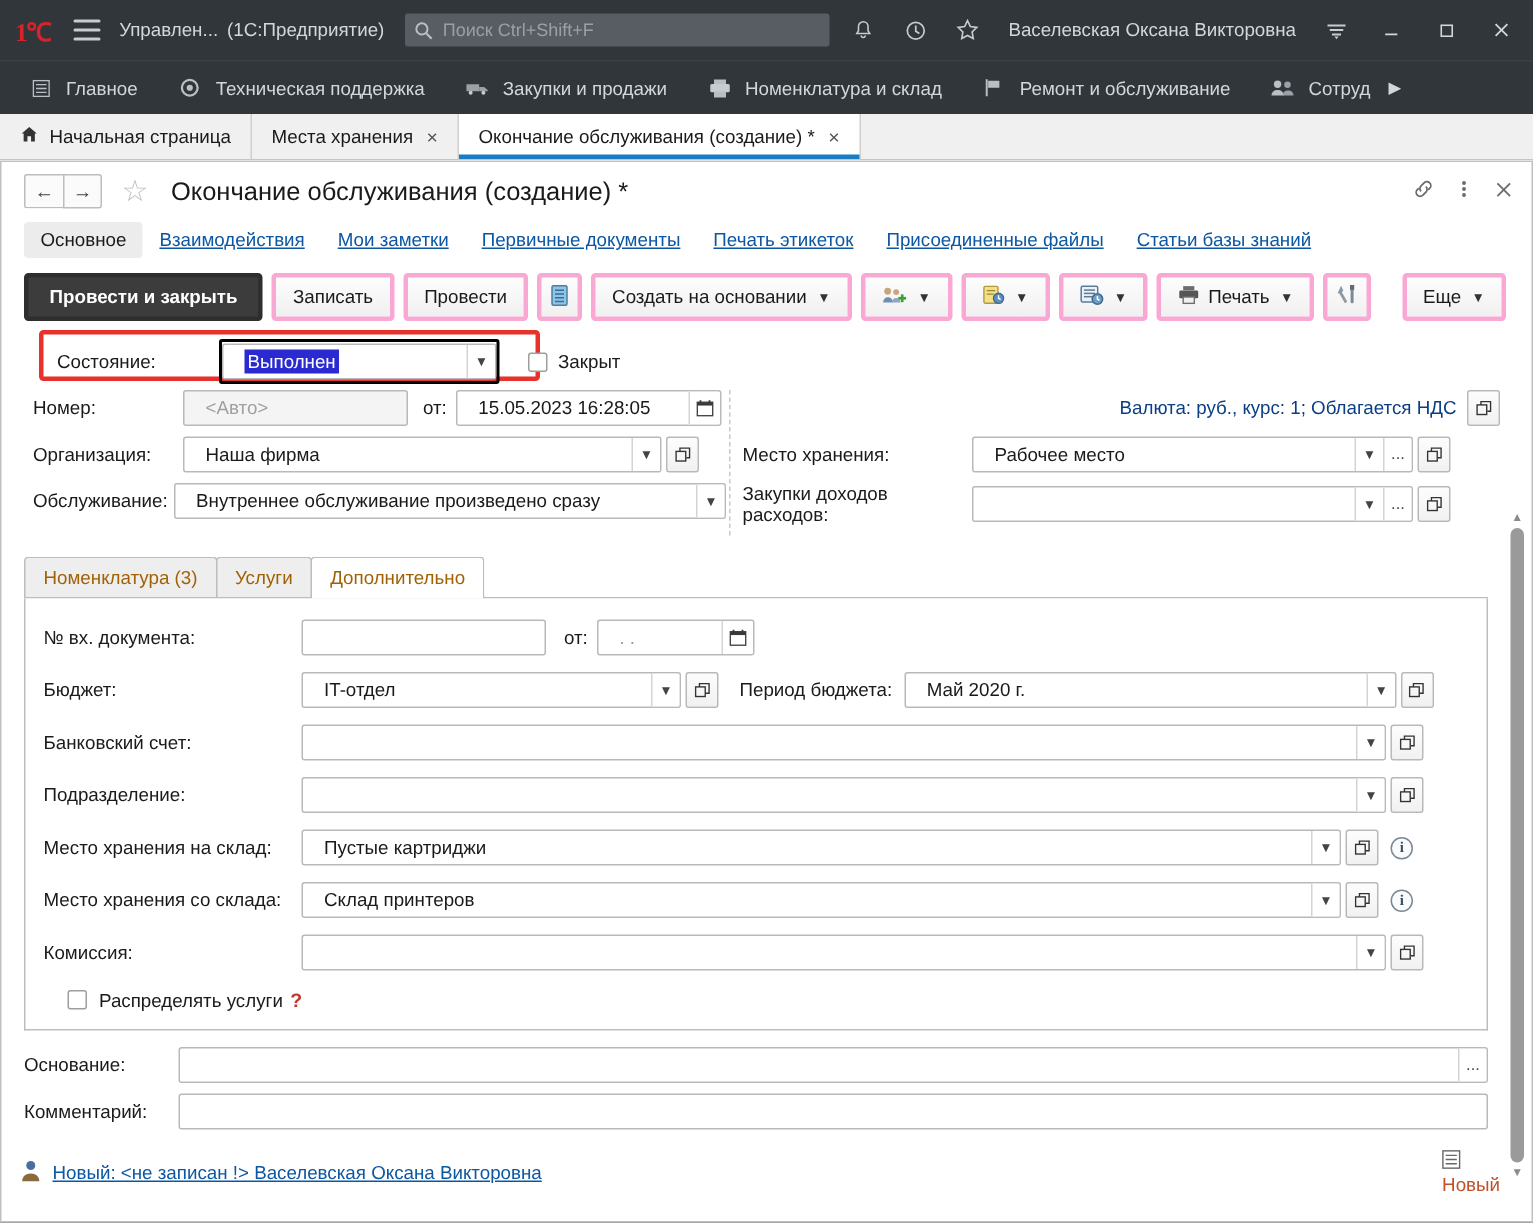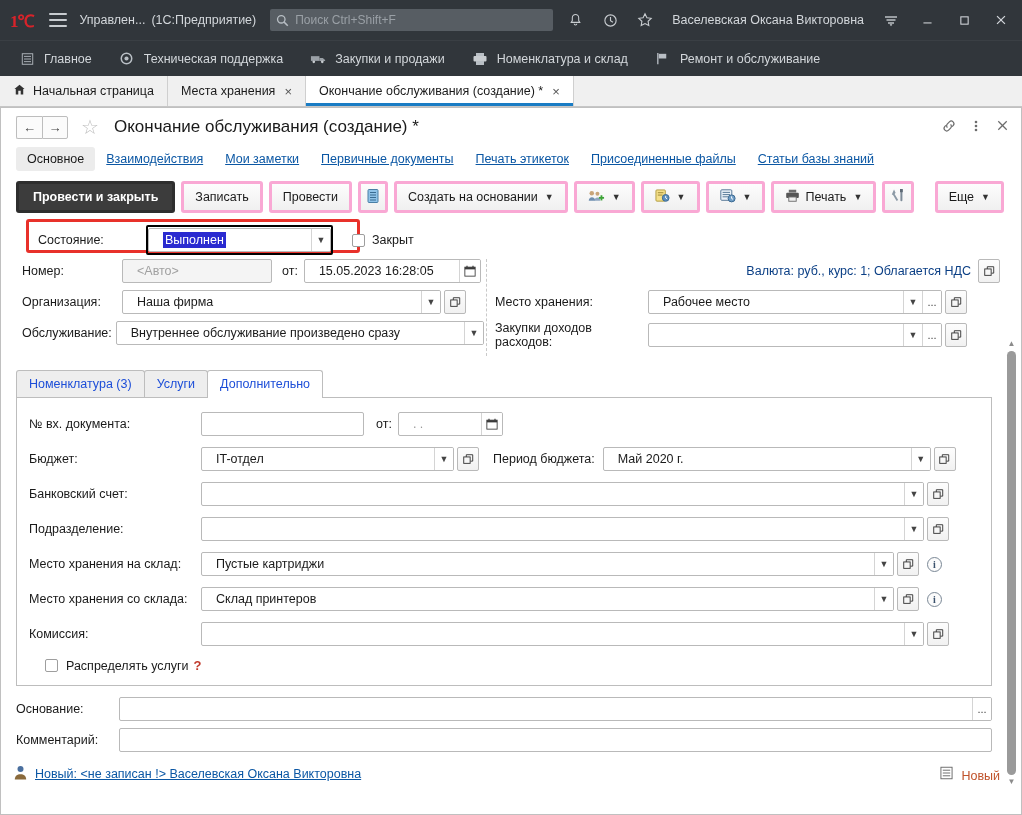--- a/index.html
+++ b/index.html
@@ -186,21 +186,21 @@
 
   .currency-line {
     text-align:right; font-size:12.5px; color:#0b3f85; padding-right: 4px;
   }
 
   
   .itabs { display:flex; align-items:flex-end; border-bottom:1px solid #bdbdbd; margin-top: 6px;}
   .itab {
     padding: 6px 12px 6px 12px; font-size:12.5px; cursor:pointer;
     border:1px solid #bdbdbd; border-bottom:none; background:#eeeeee;
-    color:#1d4ed8; border-radius:3px 3px 0 0; margin-right:-1px; position:relative;
+    color:#a16207; border-radius:3px 3px 0 0; margin-right:-1px; position:relative;
   }
   .itab.active { background:#ffffff; z-index:2; }
   .itab.active::after{
     content:''; position:absolute; left:0; right:0; bottom:-1px; height:1px; background:#fff;
   }
   .panel {
     border:1px solid #bdbdbd; border-top:none; padding: 14px 12px 10px 12px;
     background:#fff;
   }
 
@@ -209,21 +209,21 @@
     color:#39506b; font-size:10px; display:flex;align-items:center;justify-content:center;
     margin-left:8px; font-family:"Liberation Serif",serif; font-weight:bold; cursor:pointer;
     background:#fbfbfb;
   }
   .qmark { color:#c0392b; font-weight:bold; font-size:13px; padding-left:5px; cursor:pointer;}
   .statusbar {
     display:flex; align-items:center; gap:8px;
     padding: 6px 22px 6px 14px; font-size:12.5px;
   }
   .slink { color:#0b57a4; text-decoration:underline; cursor:pointer;}
-  .sb-right { margin-left:auto; display:flex; align-items:flex-end; gap:8px;}
+  .sb-right { margin-left:auto; display:flex; align-items:flex-start; flex-direction:column;}
   .sb-new { color:#c0522a; }
 
   
   .vscroll {
     position:absolute; right: 4px; top: 120px; bottom: 28px; width: 13px;
     display:flex; flex-direction:column; align-items:center;
   }
   .vs-arrow { color:#8b8b8b; font-size:8px; line-height:10px; cursor:pointer;}
   .vs-track { flex:1; width:13px; display:flex; justify-content:center; padding: 2px 0;}
   .vs-thumb { width:9px; background:#9a9a9a; border-radius:5px; height: 100%;}
@@ -340,20 +340,32 @@
       <span>Номенклатура и склад</span>
     </div>
     <div class="sec">
       <span class="sec-ico">
         <svg width="15" height="15" viewBox="0 0 16 16">
             <line x1="3" y1="2" x2="3" y2="14" stroke="#b9bfc5" stroke-width="1.4"></line>
             <path d="M4 3h8v5H4z" fill="#b9bfc5"></path>
           </svg>
       </span>
       <span>Ремонт и обслуживание</span>
+    </div>
+    <div class="sec">
+      <span class="sec-ico">
+        <svg width="17" height="13" viewBox="0 0 18 13">
+            <circle cx="5" cy="4" r="2.6" fill="#b9bfc5"></circle>
+            <circle cx="12" cy="4.3" r="2.3" fill="#9aa0a6"></circle>
+            <path d="M0.7 12c0-2.6 1.9-4 4.3-4s4.3 1.4 4.3 4z" fill="#b9bfc5"></path>
+            <path d="M8.6 12c0-2.3 1.6-3.6 3.8-3.6s3.8 1.3 3.8 3.6z" fill="#9aa0a6"></path>
+          </svg>
+      </span>
+      <span>Сотруд</span>
+      <span class="sec-arrow">▶</span>
     </div>
   </div>
 
   <div class="wtabs">
     <div class="wtab">
       <span class="home-ico">
         <svg width="13" height="13" viewBox="0 0 16 16">
             <path d="M8 2L1.8 7.4h1.6V14h3.1V9.6h3V14h3.1V7.4h1.6z" fill="#333"></path>
           </svg>
       </span>

